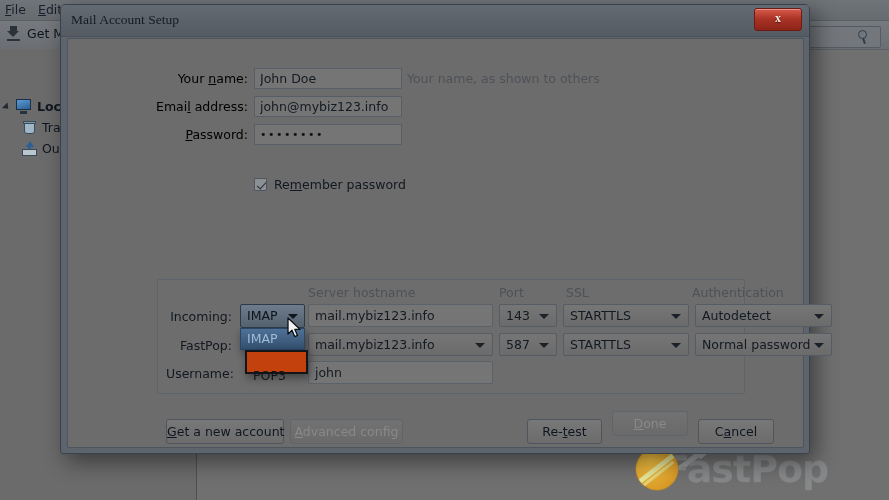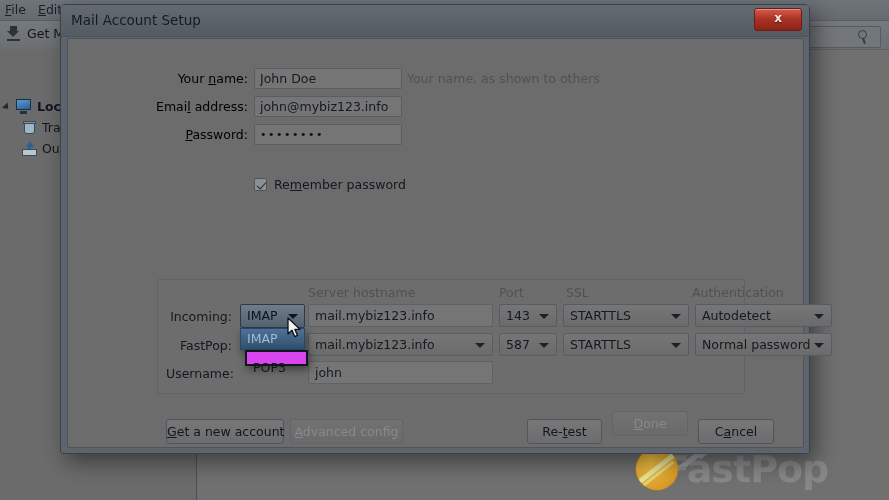--- a/index.html
+++ b/index.html
@@ -296,20 +296,21 @@
     box-sizing: border-box;
   }
   .dlg-titlebar {
     position: absolute;
     left: 0; top: 0;
     width: 100%; height: 32px;
     background: linear-gradient(180deg, #636a72 0%, #545b63 100%);
     border-radius: 4px 4px 0 0;
     border-bottom: 1px solid #4a525b;
     box-sizing: border-box;
+    font-family: Liberation Serif, serif;
   }
   .dlg-title {
     position: absolute;
     left: 10px; top: 7px;
     font-size: 13.5px;
     color: #141b22;
   }
   .btn-close {
     position: absolute;
     right: 7px; top: 3px;
@@ -514,27 +515,27 @@
     border: 1px solid #2b4763;
     box-sizing: border-box;
     font-size: 12.5px;
     color: #9fbcd8;
     padding: 2px 0 0 6px;
     cursor: pointer;
   }
   .dd-item-2 {
     position: absolute;
     left: 5px; top: 22px;
-    width: 63px; height: 16px;
-    background: #d946ef;
+    width: 63px; height: 24px;
+    background: #c2410c;
     border: 2px solid #12161b;
     box-sizing: border-box;
     font-size: 12.5px;
     color: #101418;
-    padding: 8px 0 0 6px;
+    padding: 16px 0 0 6px;
     cursor: pointer;
     box-shadow: 2px 4px 9px rgba(0,0,0,0.4);
   }
 
   
   .cursor {
     position: absolute;
     left: 219px; top: 278px;
     z-index: 60;
     pointer-events: none;

